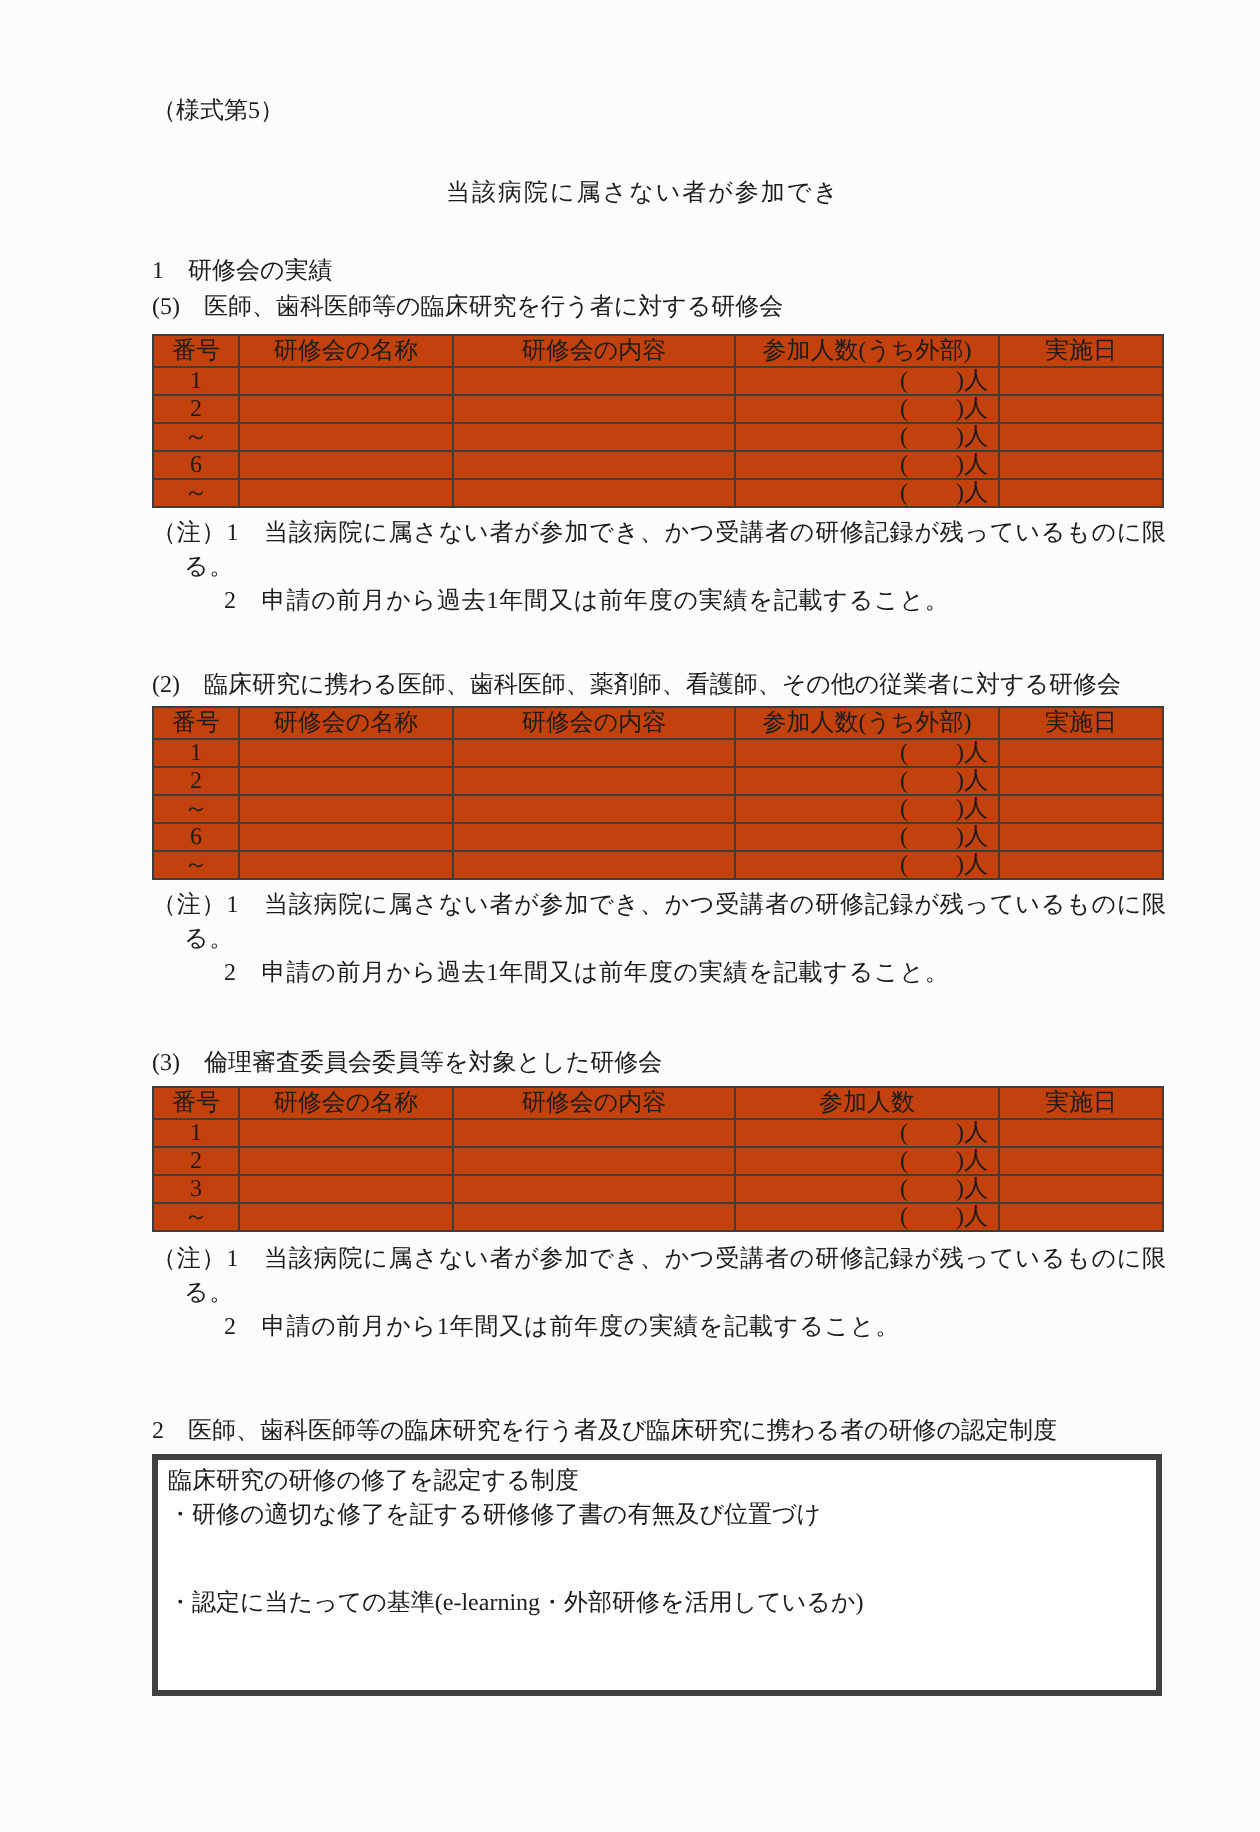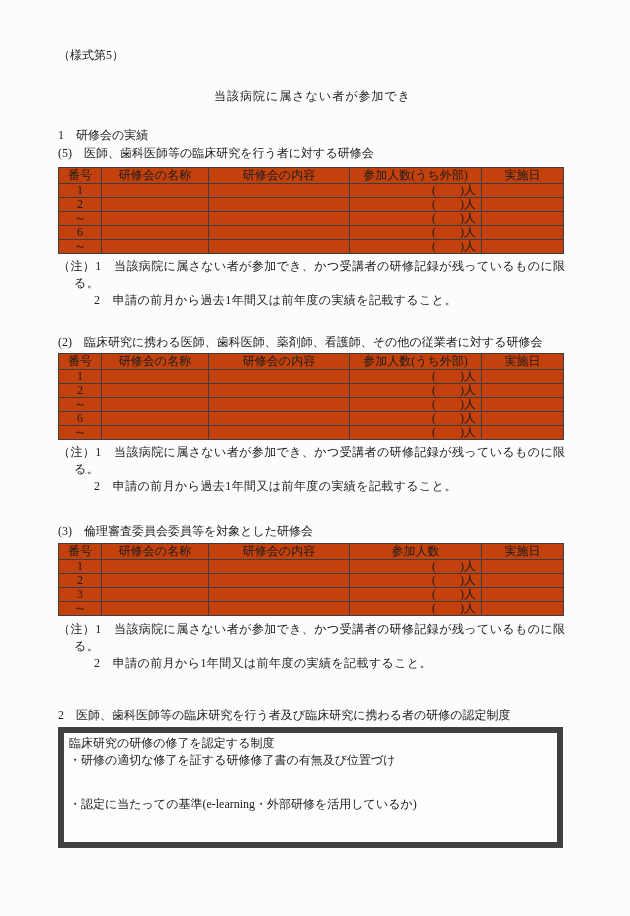--- a/index.html
+++ b/index.html
@@ -6,21 +6,21 @@
   html, body { background: #fcfcfc; }
   .page {
     position: relative;
     width: 630px;
     height: 916px;
     background: #fcfcfc;
     color: #1c1c1c;
     font-family: "Liberation Serif", "DejaVu Serif", serif;
     font-size: 12px;
     line-height: 15px;
-    padding: 48px 63px 0 58px;
+    padding: 48px 63px 0 76px;
     overflow: hidden;
   }
   .doc-title { margin-top: 26px; text-align: center; letter-spacing: 1px; }
   .sec-heading { white-space: nowrap; }
   .h-sec1 { margin-top: 24px; }
   .h-sec2 { margin-top: 36px; }
   .sub-label { white-space: nowrap; }
   .sub1 { margin-top: 3px; }
   .sub2 { margin-top: 26px; }
   .sub3 { margin-top: 29px; }
@@ -42,21 +42,21 @@
   .n1 { margin-top: 4px; }
   .n2 { margin-top: 4px; }
   .n3 { margin-top: 5px; }
   .note-line { white-space: nowrap; letter-spacing: 0.4px; }
   .note-wrap { padding-left: 16px; }
   .note-num { padding-left: 36px; }
   .cert-box {
     margin-top: 4px;
     width: 505px;
     height: 121px;
-    border: 6px solid #404040;
+    border: 3px solid #404040;
     padding: 2px 5px;
     line-height: 17px;
     background: #fdfdfd;
   }
   .cert-box .bullet2 { margin-top: 27px; }
 </style>
 </head>
 <body>
 
 <div class="page">

